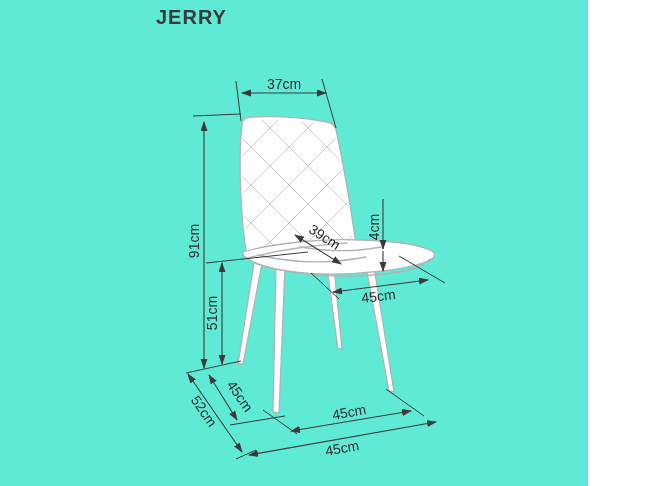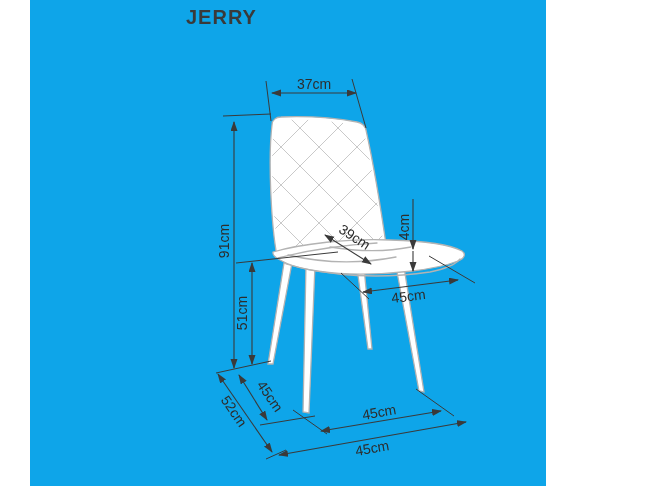--- a/index.html
+++ b/index.html
@@ -1,22 +1,21 @@
 <!DOCTYPE html>
 <html><head>
 <meta charset="utf-8">
 <style>
   html,body{margin:0;padding:0;background:#fff;}
   .canvas{
     position:relative;
-    width:516px;height:486px;
-    background:#0ea5e9;
+    width:588px;height:486px;
+    background:#5eead4;
     font-family:"Liberation Sans", sans-serif;
     overflow:hidden;
-    margin-left:30px;
   }
   .title{
     position:absolute;
     left:156px;top:6px;
     font-size:20px;
     font-weight:bold;
     letter-spacing:1px;
     color:#3a3a3a;
   }
   svg{position:absolute;left:0;top:0;}

